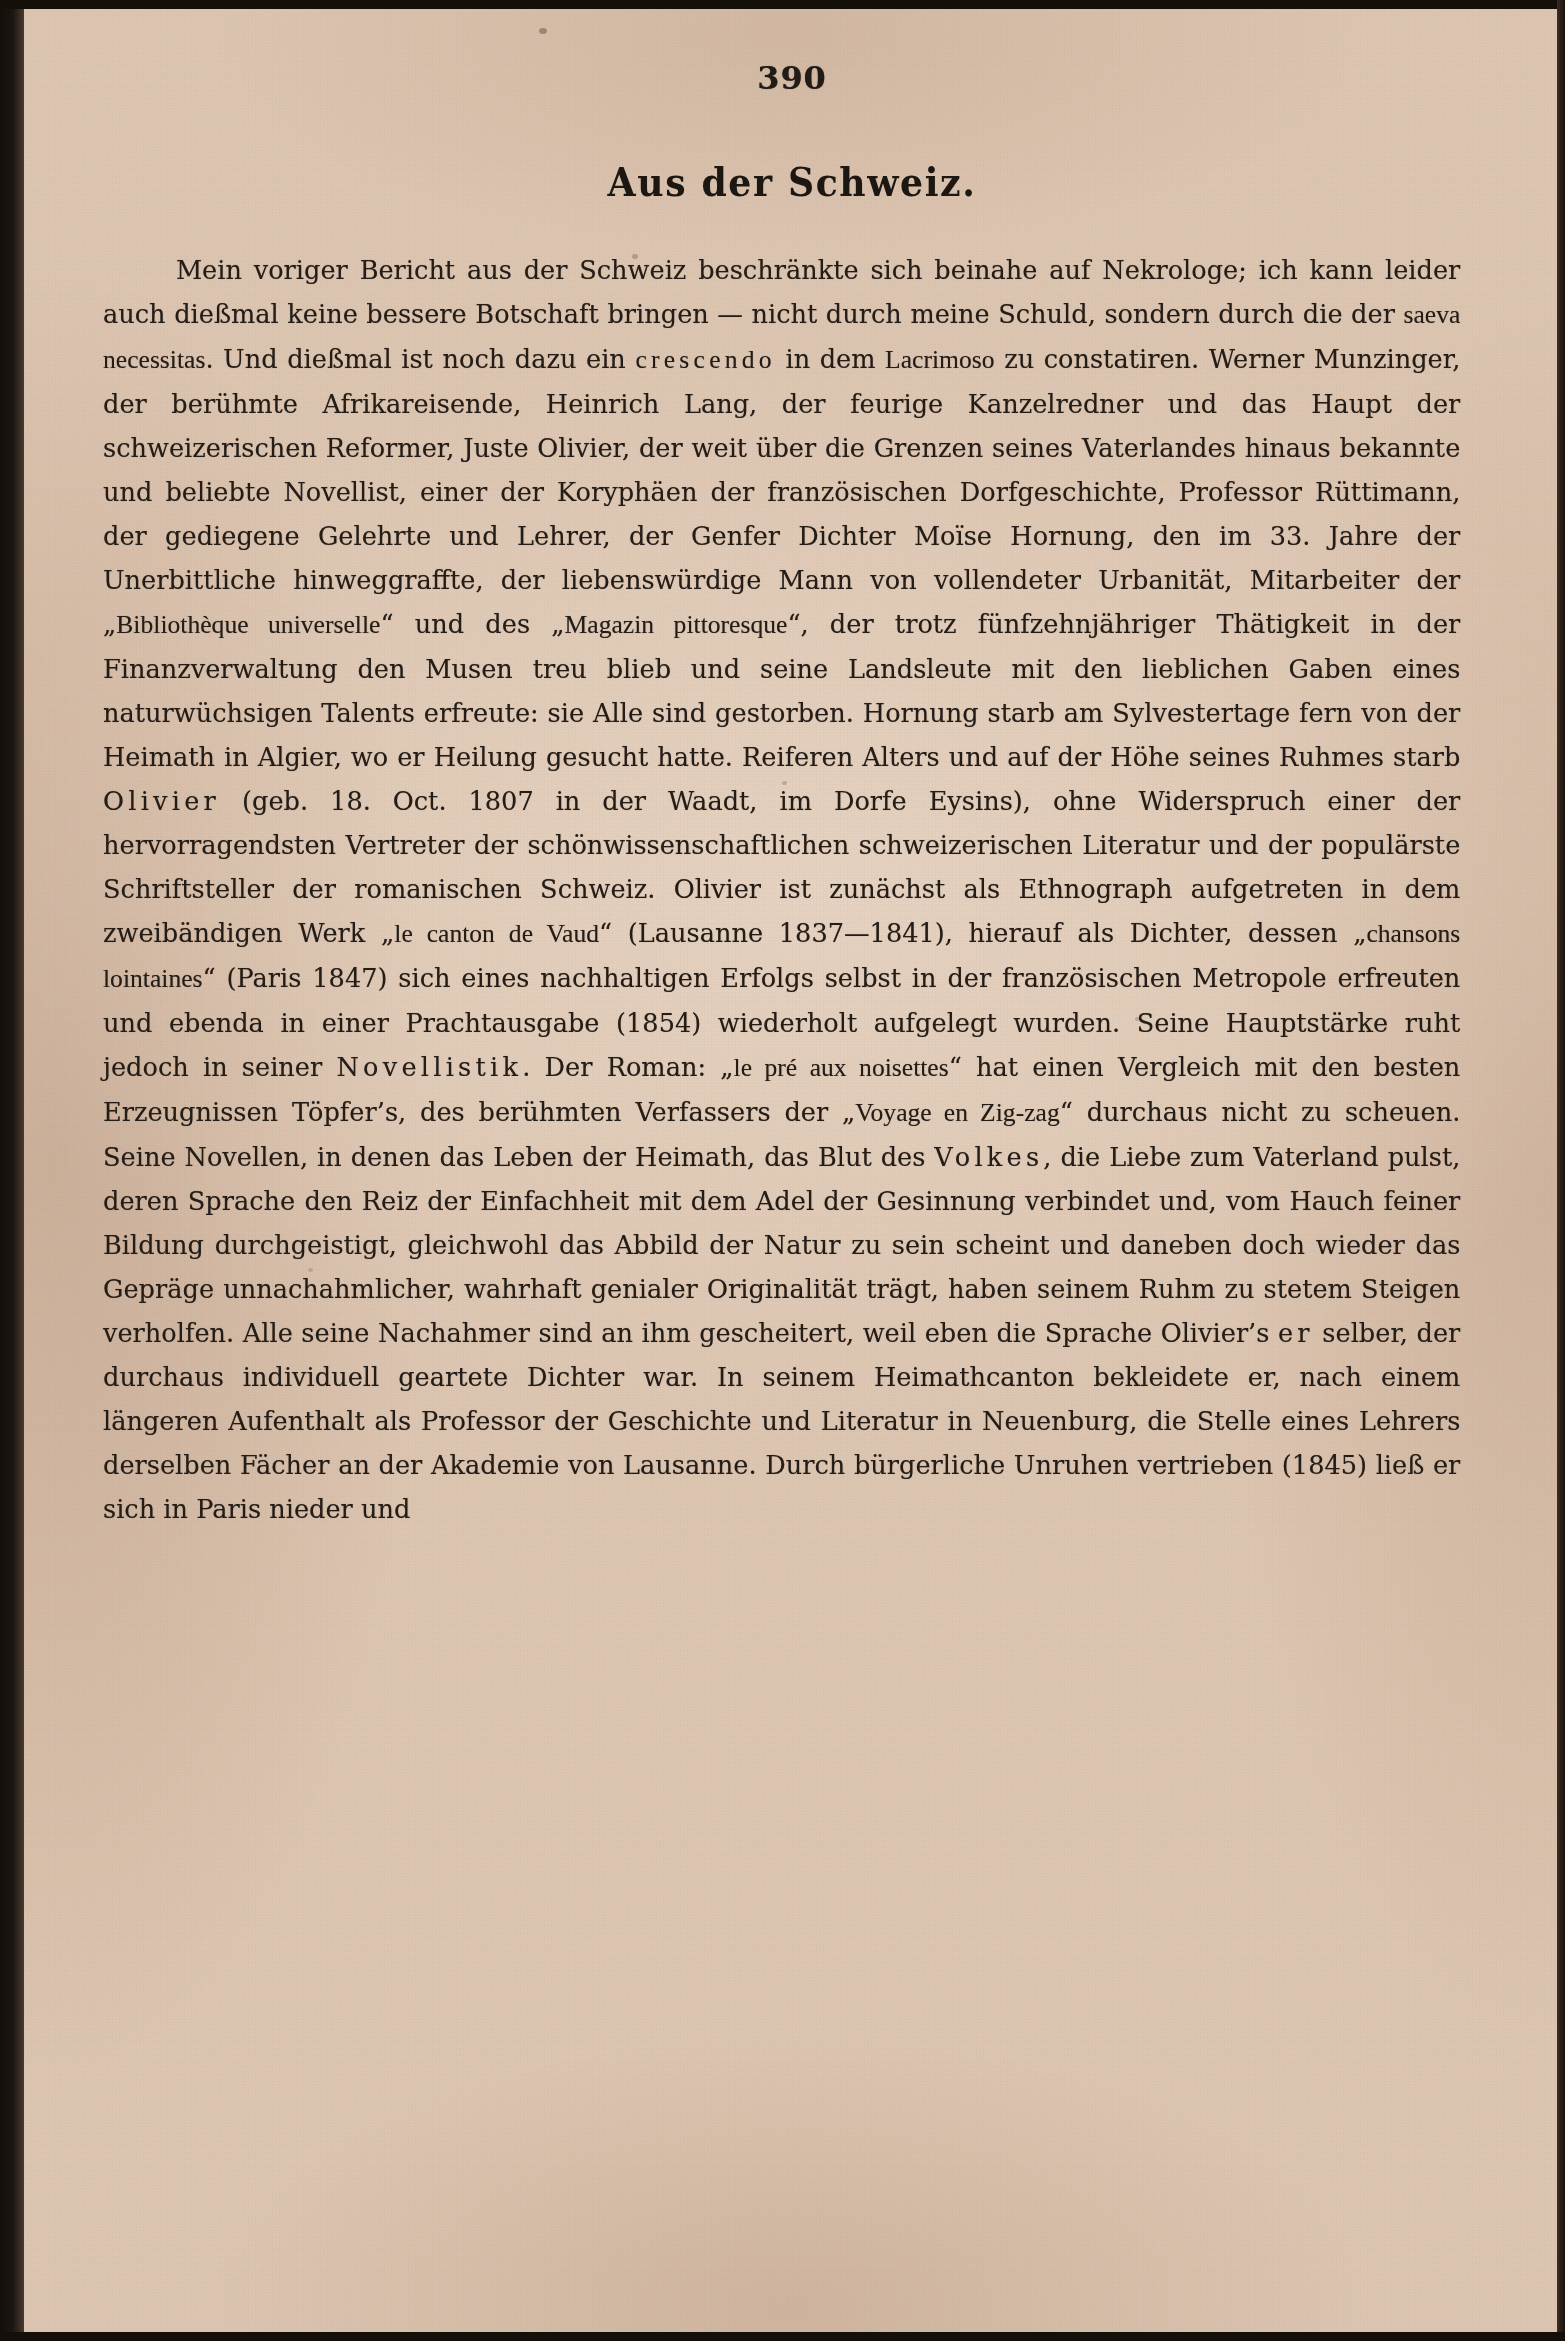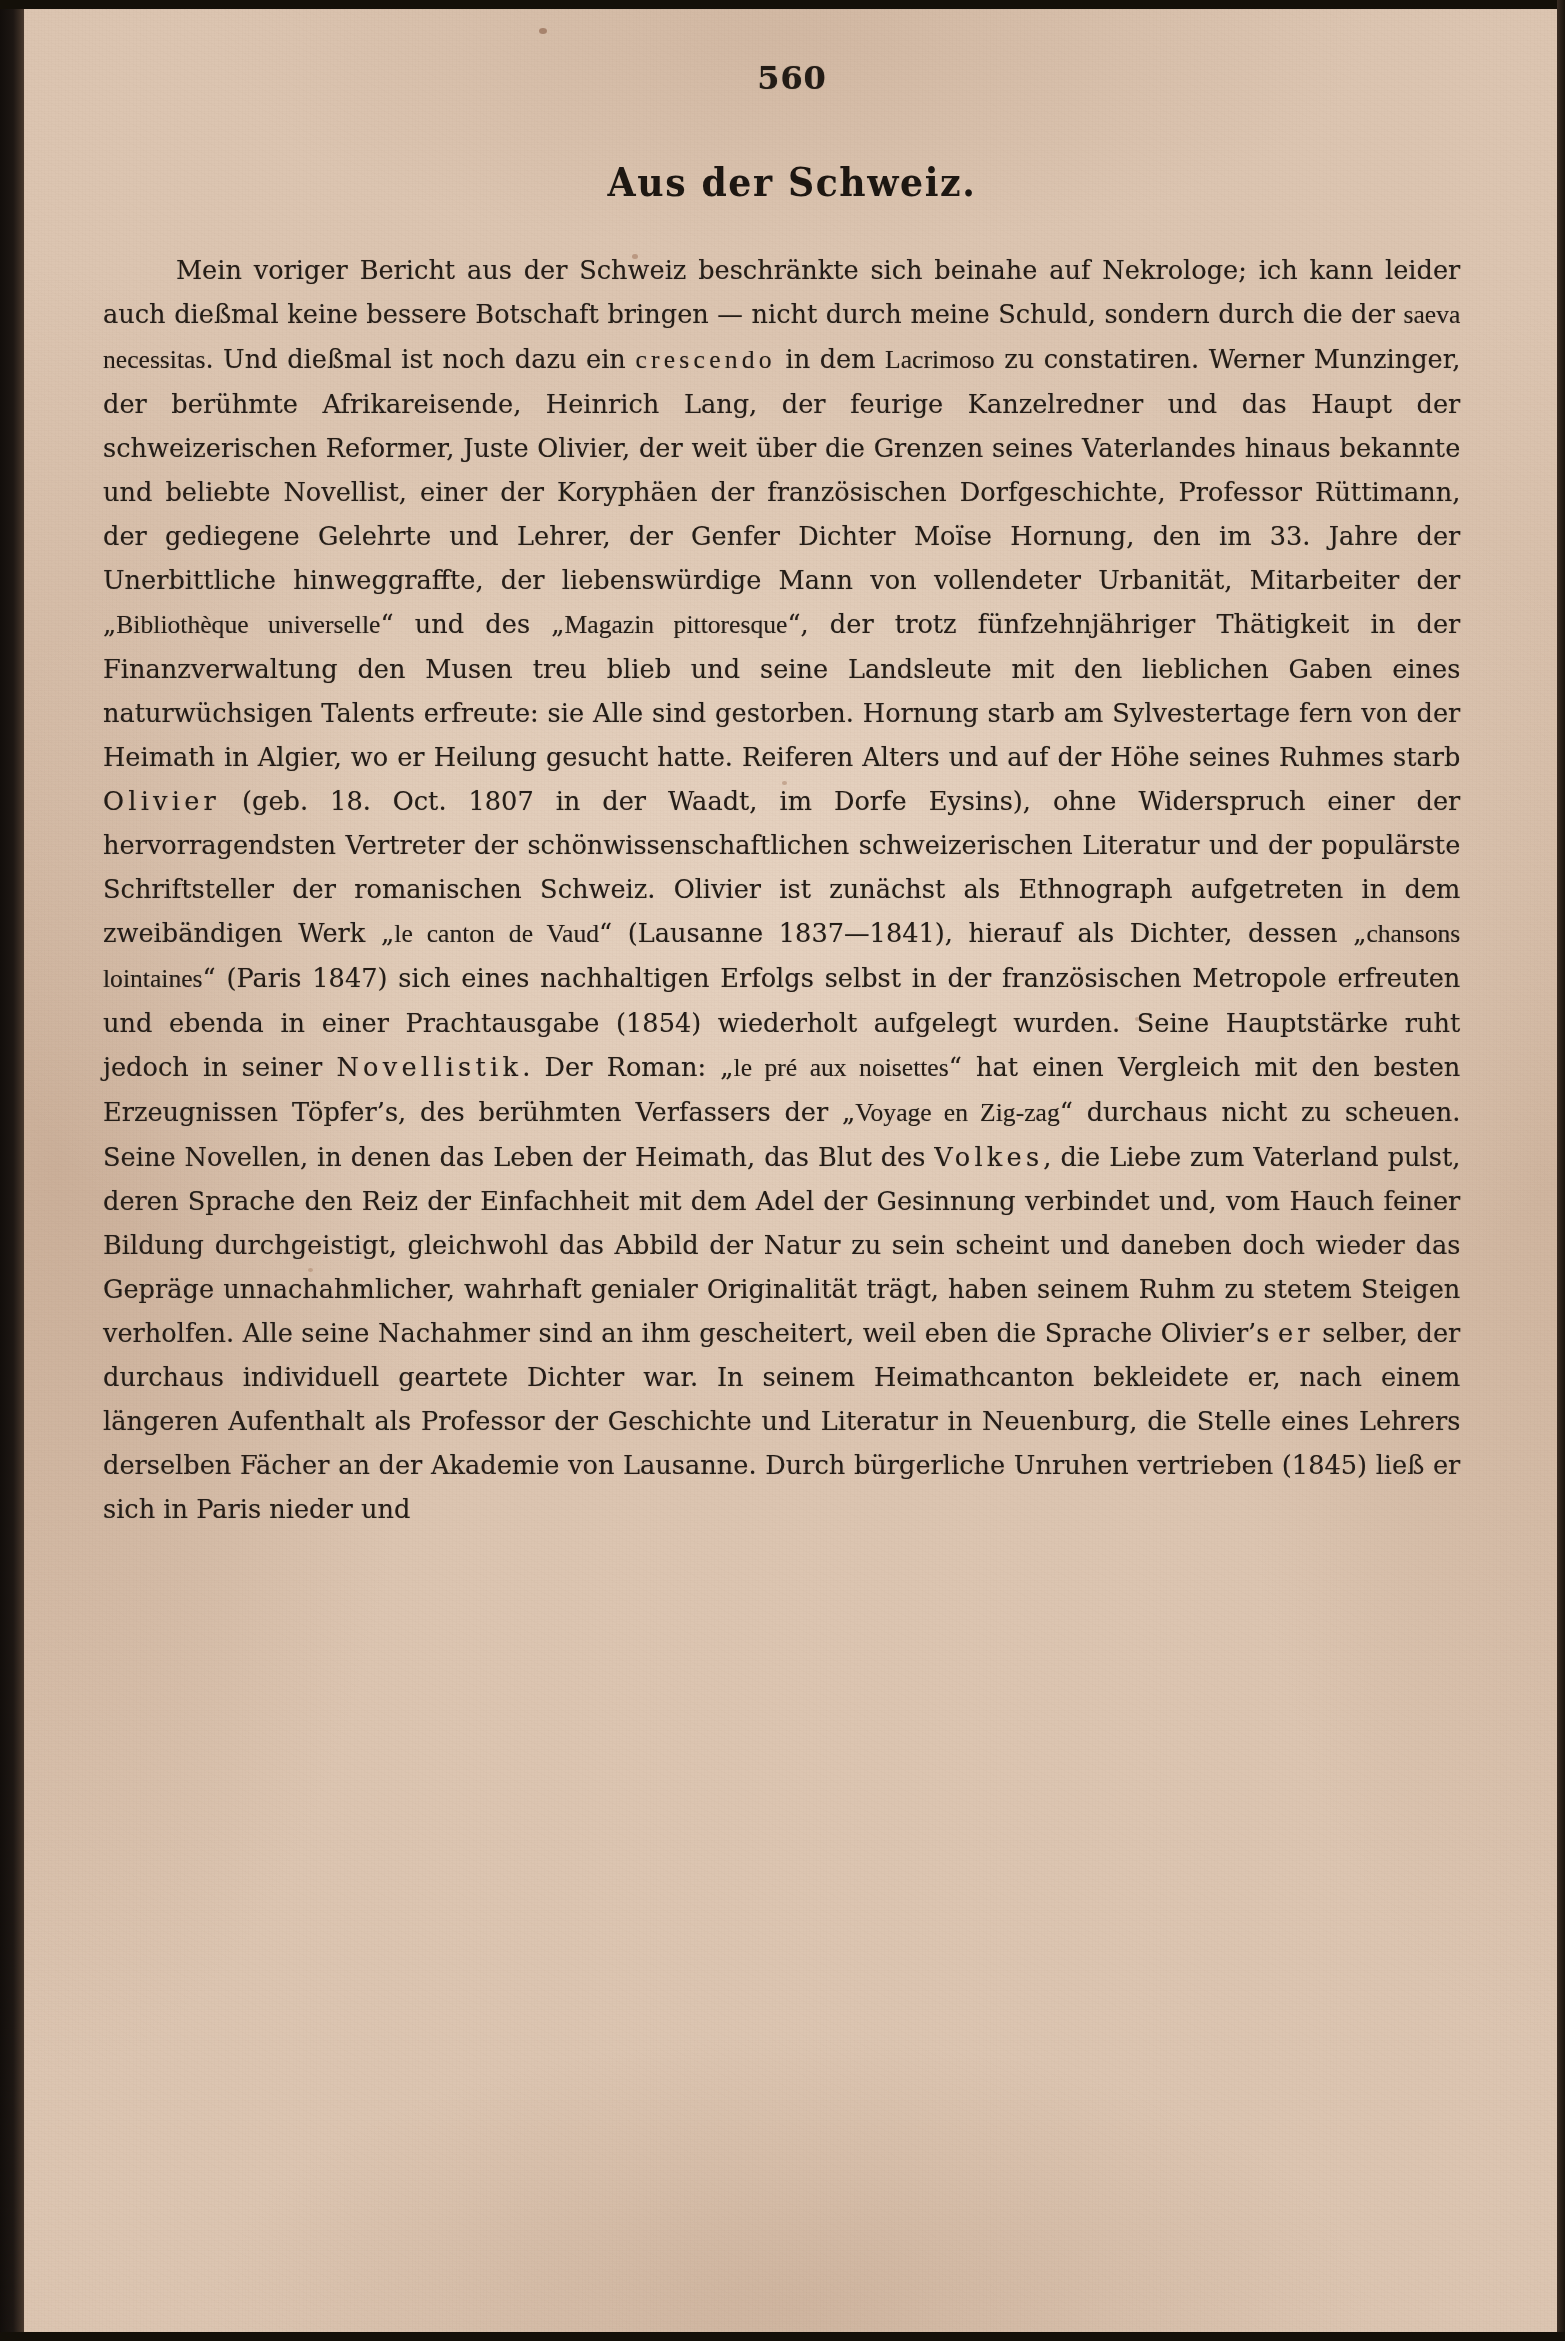--- a/index.html
+++ b/index.html
@@ -157,21 +157,21 @@
     <div id="grain"></div>
 
     <span class="speck" style="left:515px;  top:19px;  width:7.8px;  height:6px;  background:rgba(110,62,38,0.45);"></span>
     <span class="speck" style="left:608px;  top:245px; width:6px;  height:5.2px;"></span>
     <span class="speck" style="left:758px;  top:772px; width:5.2px;  height:4.3px;  background:rgba(126,72,44,0.30);"></span>
     <span class="speck" style="left:1111px; top:1008px;width:4.3px;  height:4.3px;  background:rgba(126,72,44,0.28);"></span>
     <span class="speck" style="left:284px;  top:1259px;width:5.2px;  height:4.3px;  background:rgba(126,72,44,0.26);"></span>
 
     <div id="typeblock">
 
-      <div id="folio">560</div>
+      <div id="folio">390</div>
 
       <h1 id="headline">Aus der Schweiz.</h1>
 
       <div id="body-copy">
         <p id="para-1">Mein voriger Bericht aus der Schweiz beschränkte sich beinahe auf Nekrologe; ich kann leider auch dießmal keine bessere Botschaft bringen — nicht durch meine Schuld, sondern durch die der <span class="ant">saeva necessitas</span>. Und dießmal ist noch dazu ein <span class="ant sperr">crescendo</span> in dem <span class="ant">Lacrimoso</span> zu constatiren. Werner Munzinger, der berühmte Afrikareisende, Heinrich Lang, der feurige Kanzelredner und das Haupt der schweizerischen Reformer, Juste Olivier, der weit über die Grenzen seines Vaterlandes hinaus bekannte und beliebte Novellist, einer der Koryphäen der französischen Dorfgeschichte, Professor Rüttimann, der gediegene Gelehrte und Lehrer, der Genfer Dichter Moïse Hornung, den im 33. Jahre der Unerbittliche hinweggraffte, der liebenswürdige Mann von vollendeter Urbanität, Mitarbeiter der „<span class="ant">Bibliothèque universelle</span>“ und des „<span class="ant">Magazin pittoresque</span>“, der trotz fünfzehnjähriger Thätigkeit in der Finanzverwaltung den Musen treu blieb und seine Landsleute mit den lieblichen Gaben eines naturwüchsigen Talents erfreute: sie Alle sind gestorben. Hornung starb am Sylvestertage fern von der Heimath in Algier, wo er Heilung gesucht hatte. Reiferen Alters und auf der Höhe seines Ruhmes starb <span class="sperr">Olivier</span> (geb. 18. Oct. 1807 in der Waadt, im Dorfe Eysins), ohne Widerspruch einer der hervorragendsten Vertreter der schönwissenschaftlichen schweizerischen Literatur und der populärste Schriftsteller der romanischen Schweiz. Olivier ist zunächst als Ethnograph aufgetreten in dem zweibändigen Werk „<span class="ant">le canton de Vaud</span>“ (Lausanne 1837—1841), hierauf als Dichter, dessen „<span class="ant">chansons lointaines</span>“ (Paris 1847) sich eines nachhaltigen Erfolgs selbst in der französischen Metropole erfreuten und ebenda in einer Prachtausgabe (1854) wiederholt aufgelegt wurden. Seine Hauptstärke ruht jedoch in seiner <span class="sperr">Novellistik</span>. Der Roman: „<span class="ant">le pré aux noisettes</span>“ hat einen Vergleich mit den besten Erzeugnissen Töpfer’s, des berühmten Verfassers der „<span class="ant">Voyage en Zig-zag</span>“ durchaus nicht zu scheuen. Seine Novellen, in denen das Leben der Heimath, das Blut des <span class="sperr">Volkes</span>, die Liebe zum Vaterland pulst, deren Sprache den Reiz der Einfachheit mit dem Adel der Gesinnung verbindet und, vom Hauch feiner Bildung durchgeistigt, gleichwohl das Abbild der Natur zu sein scheint und daneben doch wieder das Gepräge unnachahmlicher, wahrhaft genialer Originalität trägt, haben seinem Ruhm zu stetem Steigen verholfen. Alle seine Nachahmer sind an ihm gescheitert, weil eben die Sprache Olivier’s <span class="sperr">er</span> selber, der durchaus individuell geartete Dichter war. In seinem Heimathcanton bekleidete er, nach einem längeren Aufenthalt als Professor der Geschichte und Literatur in Neuenburg, die Stelle eines Lehrers derselben Fächer an der Akademie von Lausanne. Durch bürgerliche Unruhen vertrieben (1845) ließ er sich in Paris nieder und</p>
       </div>
 
     </div>
   </div>
 </div>

